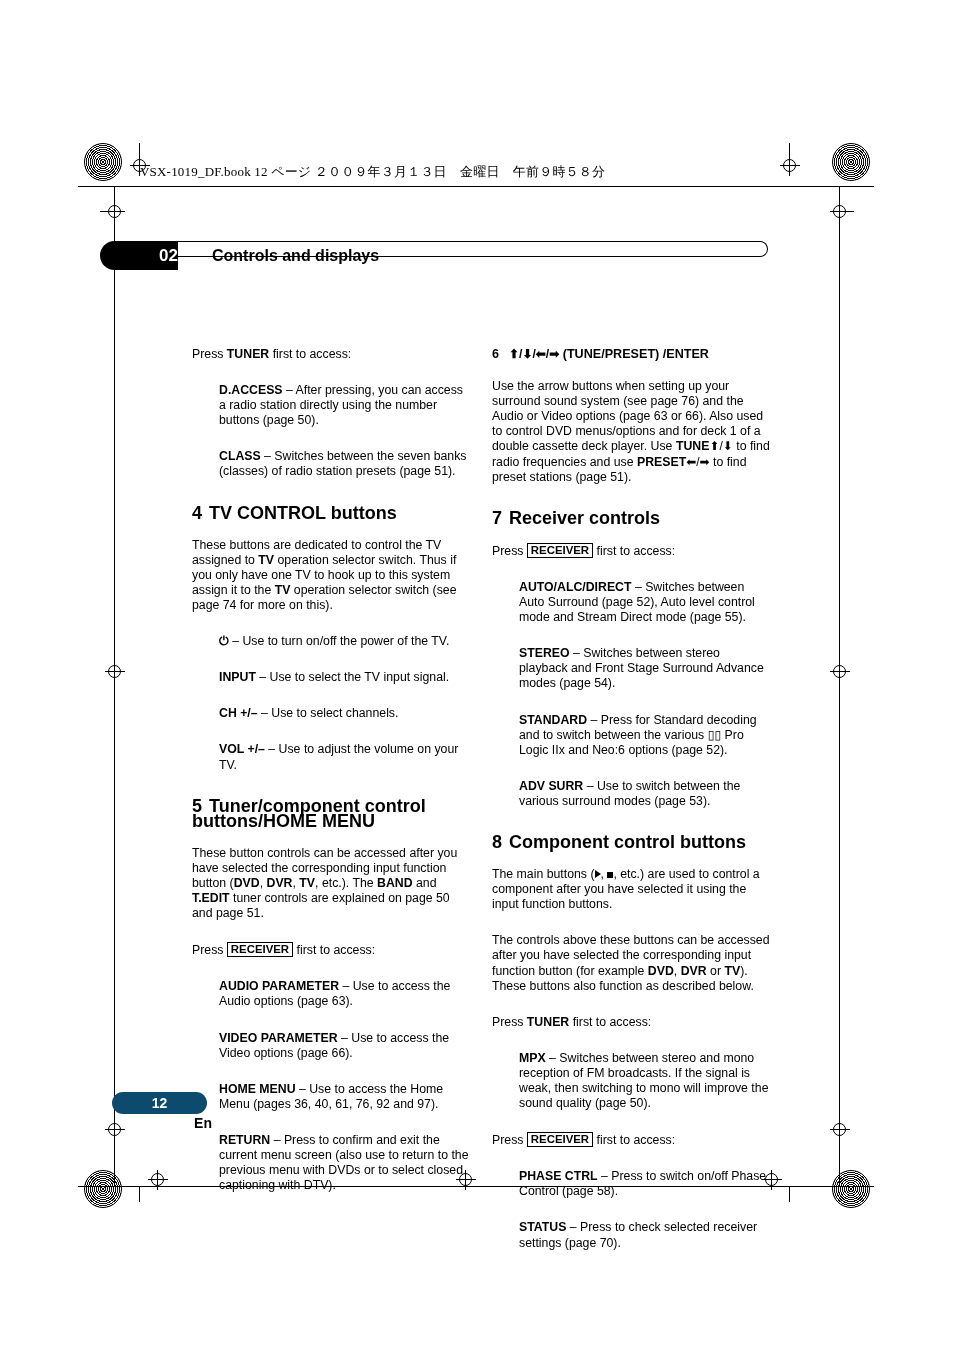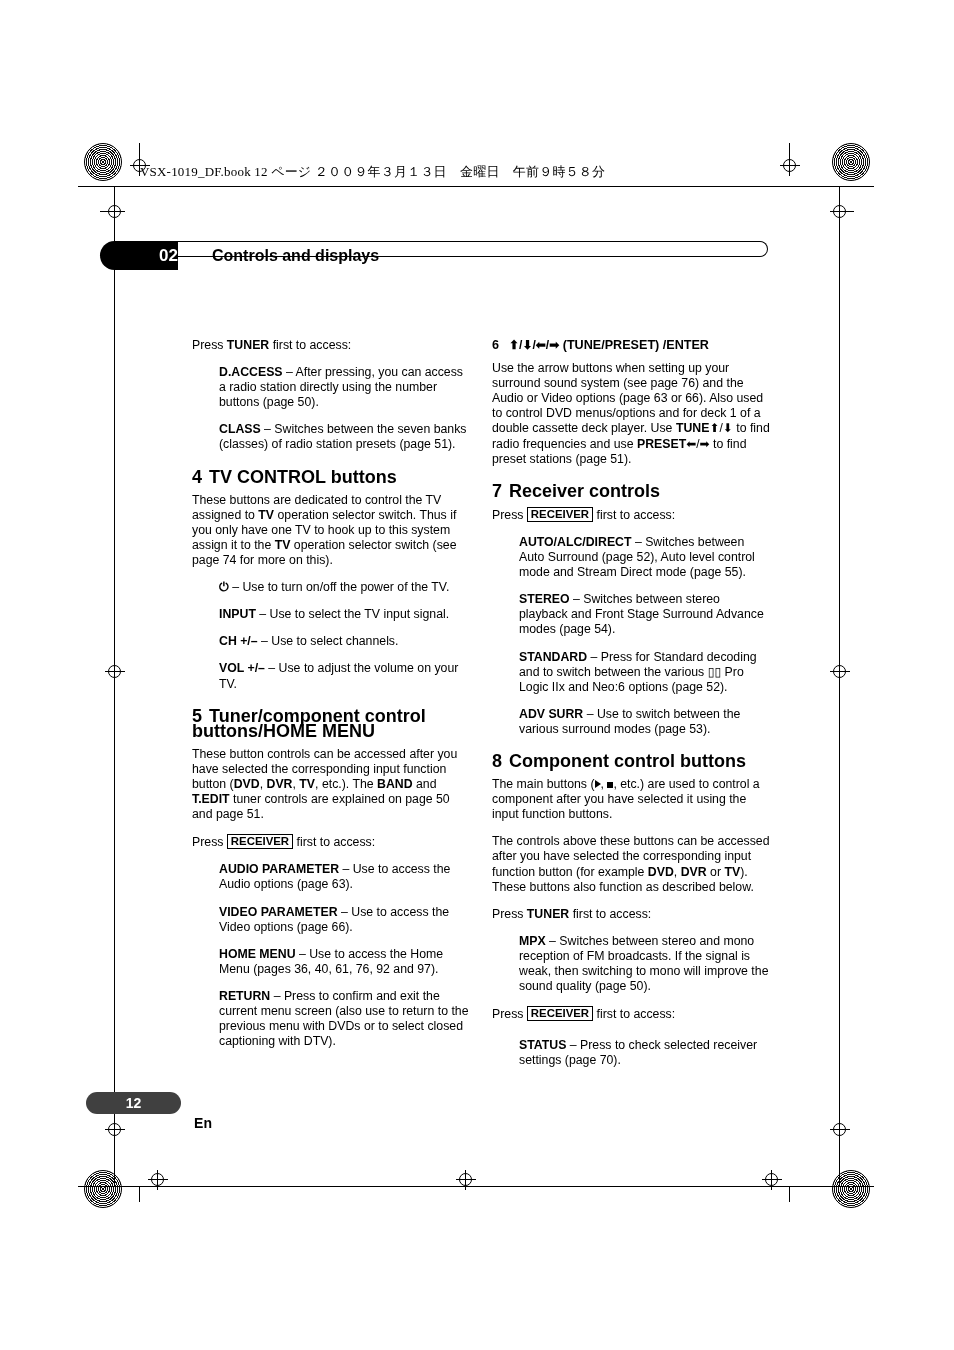--- a/index.html
+++ b/index.html
@@ -104,21 +104,21 @@
   
   .col {
     position: absolute;
     top: 330px;
     font-size: 12.3px;
     line-height: 15.1px;
   }
   .col-left { left: 192px; width: 280px; }
   .col-right { left: 492px; width: 278px; }
 
-  p { margin: 8px 0 0 0; }
+  p { margin: 17px 0 0 0; }
   .indent {
     margin-left: 27px;
     text-indent: -0.0px;
   }
   .gap { height: 9px; }
   .gap-sm { height: 4px; }
 
   .b { font-weight: bold; }
 
   .secthead {
@@ -164,25 +164,25 @@
     width: 0; height: 0;
     border-left: 6px solid #000;
     border-top: 4px solid transparent;
     border-bottom: 4px solid transparent;
     vertical-align: 0px;
   }
 
   
   .pagenum-box {
     position: absolute;
-    left: 86px;
+    left: 112px;
     top: 1092px;
     width: 95px;
     height: 22px;
-    background: #404040;
+    background: #0c4a6e;
     border-radius: 11px;
     color: #fff;
     font-weight: bold;
     font-size: 14px;
     line-height: 22px;
     text-align: center;
   }
   .pagenum-en {
     position: absolute;
     left: 117px;
@@ -338,20 +338,21 @@
   <div class="gap-sm"></div>
   <p><span>Press </span><span class="b">TUNER</span><span> first to access:</span></p>
 
   <div class="gap-sm"></div>
   <p class="indent"><span class="b">MPX</span><span> – Switches between stereo and mono reception of FM broadcasts. If the signal is weak, then switching to mono will improve the sound quality (page 50).</span></p>
 
   <div class="gap-sm"></div>
   <p><span>Press </span><span class="boxed">RECEIVER</span><span> first to access:</span></p>
 
   <div class="gap-sm"></div>
+  <p class="indent"><span class="b">PHASE CTRL</span><span> – Press to switch on/off Phase Control (page 58).</span></p>
 
   <div class="gap-sm"></div>
   <p class="indent"><span class="b">STATUS</span><span> – Press to check selected receiver settings (page 70).</span></p>
 
 </div>
 
 <div class="pagenum-box">12</div>
 <div class="pagenum-en">En</div>
 
 </body></html>

